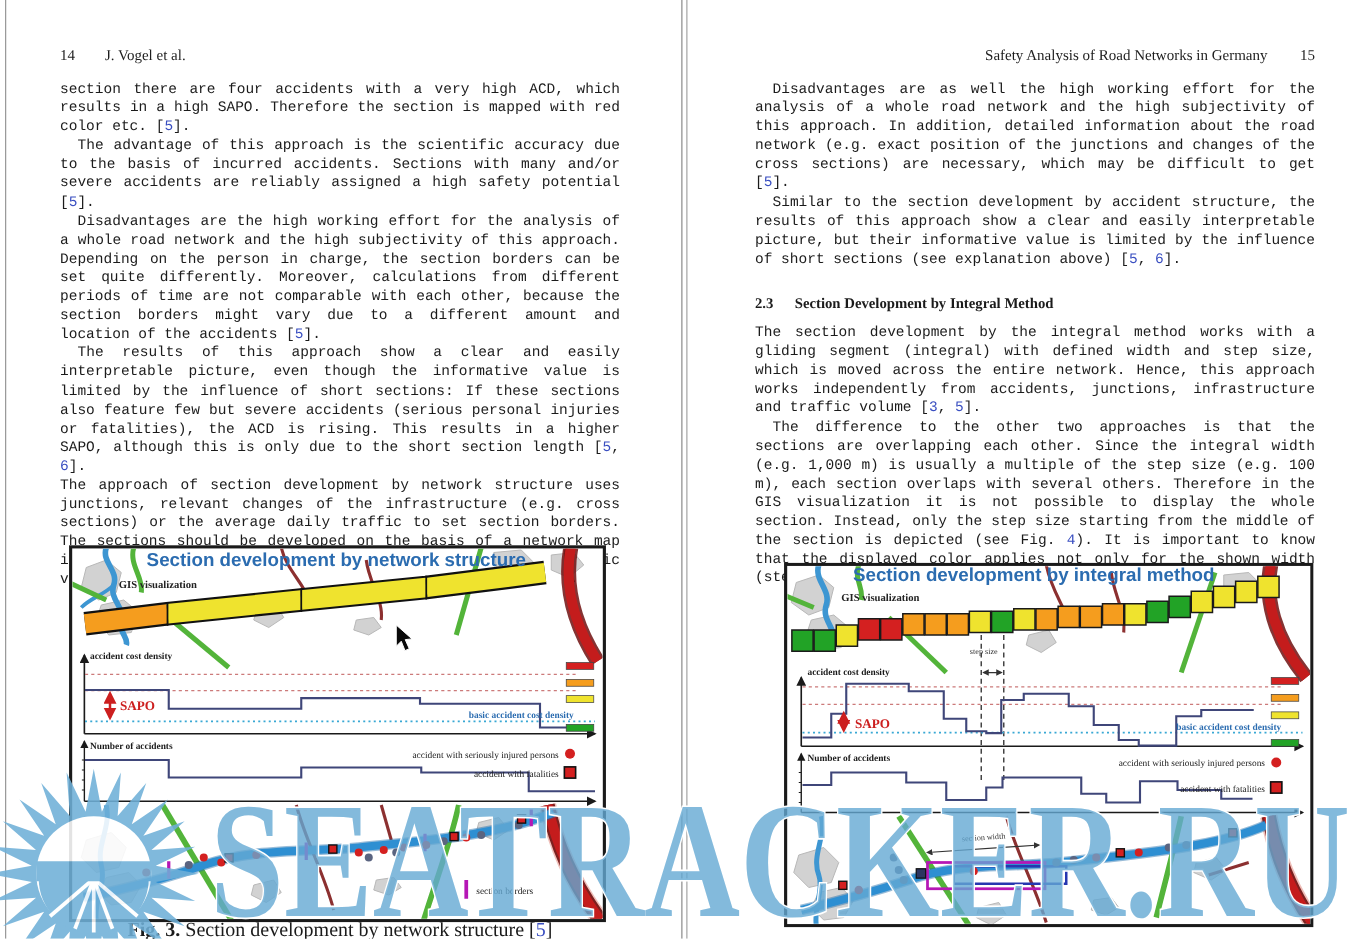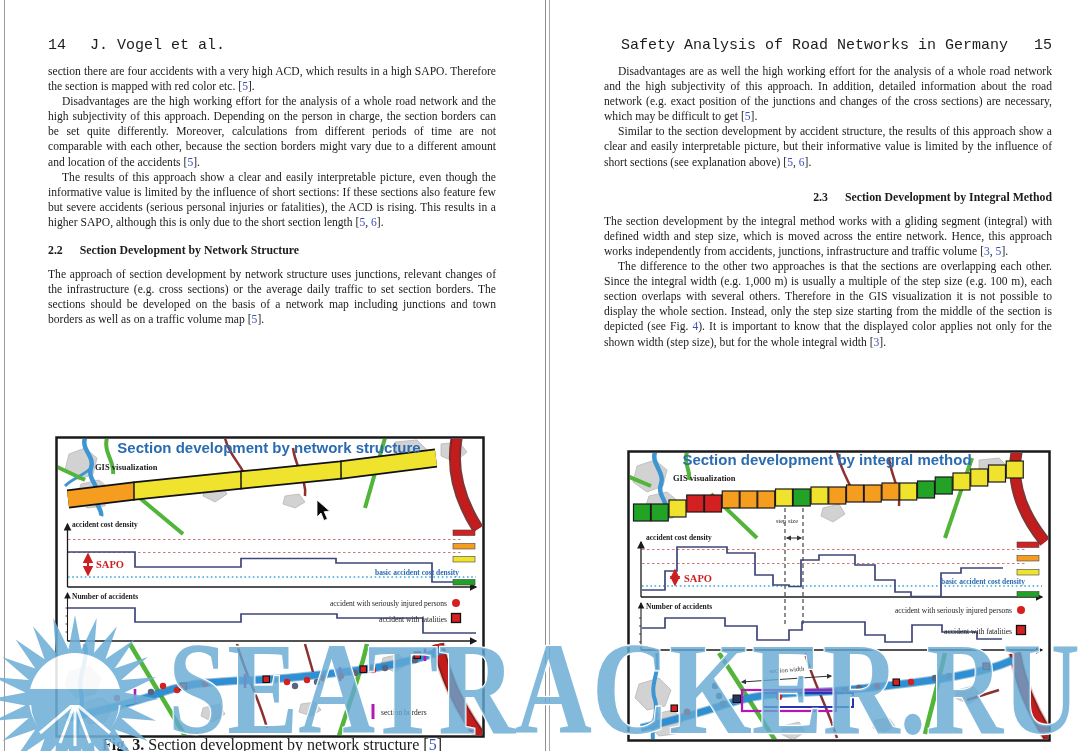--- a/index.html
+++ b/index.html
@@ -1,28 +1,28 @@
 <!DOCTYPE html>
 <html><head>
 <meta charset="utf-8">
 <style>
   html,body{margin:0;padding:0;}
   body{width:1090px;height:751px;position:relative;background:#fff;overflow:hidden;
        font-family:"Liberation Serif",serif;color:#1b1b1b;}
   .vline{position:absolute;top:0;bottom:0;width:1px;background:#9a9a9a;}
   .page{position:absolute;top:0;bottom:0;background:#fff;}
-  .runhead{position:absolute;top:37px;font-size:15px;color:#1d1d1d;font-family:Liberation Mono, monospace;}
+  .runhead{position:absolute;top:37px;font-size:12px;color:#1d1d1d;}
   .runhead .gap{display:inline-block;width:24px;}
   .body-text{position:absolute;top:64px;width:448px;font-size:11.6px;line-height:15.1px;
              text-align:justify;color:#1b1b1b;}
-  .para{margin:0;}
+  .para{margin:0;font-family:Liberation Mono, monospace;}
   .para.indent{text-indent:14px;}
   .ref{color:#3a4fc1;}
   .heading{font-weight:bold;font-size:11.8px;margin:13px 0 9px 0;text-align:left;}
-  .heading.h23{margin-top:20px;text-align:right;}
+  .heading.h23{margin-top:20px;}
   .heading .hnum{margin-right:17px;}
   .fig{position:absolute;}
   .fig-caption{position:absolute;left:48px;top:736px;width:448px;text-align:center;
                font-size:16px;color:#1b1b1b;}
   .wm{position:absolute;left:0;top:611px;pointer-events:none;}
   svg text{user-select:none;}
 </style>
 </head>
 <body>
 
@@ -35,26 +35,24 @@
 <div class="runhead" style="left:48px;width:448px;">
   <span>14</span><span class="gap"></span><span>J. Vogel et al.</span>
 </div>
 <div class="runhead" style="left:604px;width:448px;text-align:right;">
   <span>Safety Analysis of Road Networks in Germany</span><span class="gap" style="width:26px;"></span><span>15</span>
 </div>
 
 <div class="body-text" style="left:48px;">
   <div>
       <p class="para">section there are four accidents with a very high ACD, which results in a high SAPO. Therefore the section is mapped with red color etc. [<span class="ref">5</span>].</p>
+      <p class="para indent">The advantage of this approach is the scientific accuracy due to the basis of incurred accidents. Sections with many and/or severe accidents are reliably assigned a high safety potential [<span class="ref">5</span>].</p>
       <p class="para indent">Disadvantages are the high working effort for the analysis of a whole road network and the high subjectivity of this approach. Depending on the person in charge, the section borders can be set quite differently. Moreover, calculations from different periods of time are not comparable with each other, because the section borders might vary due to a different amount and location of the accidents [<span class="ref">5</span>].</p>
       <p class="para indent">The results of this approach show a clear and easily interpretable picture, even though the informative value is limited by the influence of short sections: If these sections also feature few but severe accidents (serious personal injuries or fatalities), the ACD is rising. This results in a higher SAPO, although this is only due to the short section length [<span class="ref">5</span>, <span class="ref">6</span>].</p>
     </div>
-  <div class="heading">
-    <span class="hnum">2.2</span><span>Section Development by Network Structure</span>
-  </div>
   <div>
       <p class="para">The approach of section development by network structure uses junctions, relevant changes of the infrastructure (e.g. cross sections) or the average daily traffic to set section borders. The sections should be developed on the basis of a network map including junctions and town borders as well as on a traffic volume map [<span class="ref">5</span>].</p>
     </div>
 </div>
 
 <div class="body-text" style="left:604px;">
   <div>
       <p class="para indent">Disadvantages are as well the high working effort for the analysis of a whole road network and the high subjectivity of this approach. In addition, detailed information about the road network (e.g. exact position of the junctions and changes of the cross sections) are necessary, which may be difficult to get [<span class="ref">5</span>].</p>
       <p class="para indent">Similar to the section development by accident structure, the results of this approach show a clear and easily interpretable picture, but their informative value is limited by the influence of short sections (see explanation above) [<span class="ref">5</span>, <span class="ref">6</span>].</p>
     </div>

